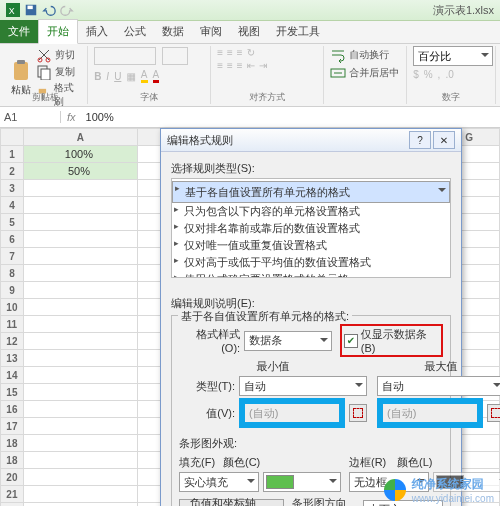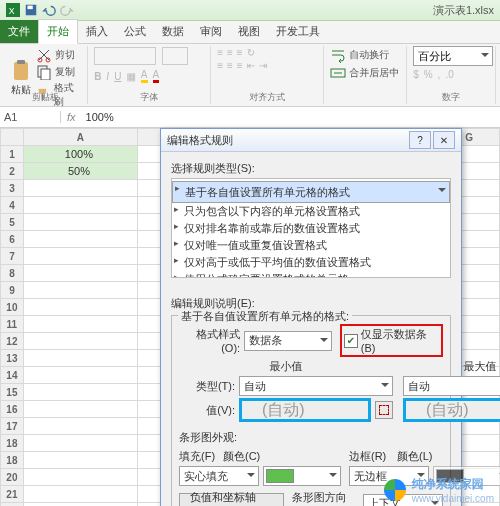--- a/index.html
+++ b/index.html
@@ -39,21 +39,21 @@
 .rulelist{border:1px solid #bcbcbc;background:#fff;padding:2px 0;max-height:94px;overflow:hidden}
 .rulelist .ritem{padding:1px 4px 1px 12px;font-size:11px;color:#333;position:relative}
 .rulelist .ritem::before{content:"▸";position:absolute;left:2px;top:1px;font-size:9px;color:#555}
 .rulelist .ritem.sel{background:#d0e3ff}
 .group{border:1px solid #bcbcbc;margin-top:4px;padding:6px 7px 7px;position:relative;background:#f0f0f0}
 .group>.gtitle{position:absolute;top:-7px;left:6px;background:#f0f0f0;padding:0 3px;font-size:11px}
 .row{display:flex;align-items:center;gap:4px;margin:2px 0}
 .row .k{min-width:56px;text-align:right}
 .sel{height:18px;border:1px solid #a0a0a0;background:#fff;padding:0 14px 0 4px;position:relative;min-width:60px;font-size:11px;display:flex;align-items:center}
 .sel::after{content:"";position:absolute;right:3px;top:6px;border:4px solid transparent;border-top-color:#555}
-.inp{height:18px;border:3px solid #0ea5e9;background:#fff;padding:0 20px;width:86px;font-size:16px;color:#999;display:flex;align-items:center}
+.inp{height:18px;border:6px solid #0ea5e9;background:#fff;padding:0 4px;width:86px;font-size:11px;color:#999;display:flex;align-items:center}
 .inp.ro{background:#eee}
 .pick{width:16px;height:16px;border:1px solid #999;background:#e9e9e9;position:relative}
 .pick::before{content:"";position:absolute;inset:3px;border:1px dashed #b00}
 .chk{width:12px;height:12px;border:1px solid #777;background:#fff;display:inline-flex;align-items:center;justify-content:center;font-size:10px;color:#2e7d32}
 .redbox{border:2px solid #d11;padding:1px 2px;display:inline-flex;align-items:center;gap:3px}
 .cols2{display:flex;gap:10px}
 .cols2 .col{flex:1}
 .colorsw{width:40px;height:16px;border:1px solid #888}
 .btn{height:20px;border:1px solid #a0a0a0;background:#e9e9e9;padding:0 10px;font-size:11px;display:inline-flex;align-items:center;cursor:pointer}
 .watermark{position:absolute;right:6px;bottom:2px;display:flex;align-items:center;gap:6px;font-size:12px;color:#6aa9e8}

